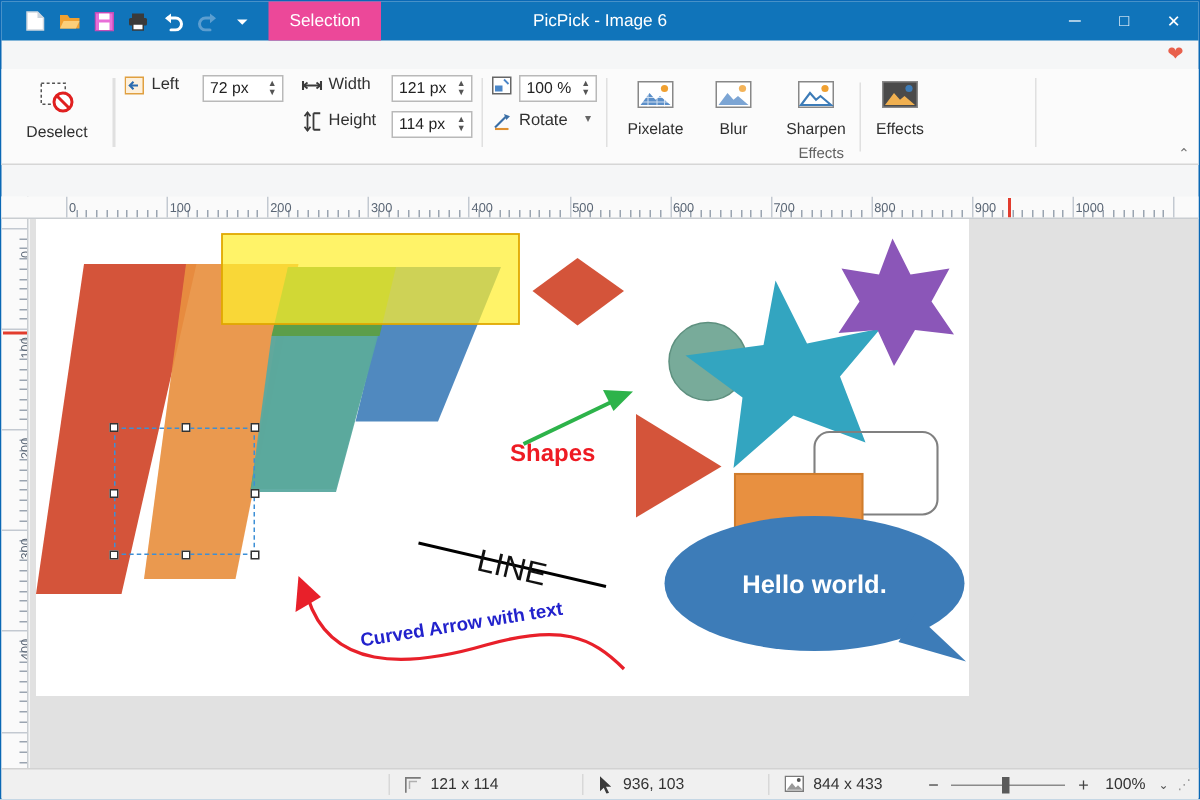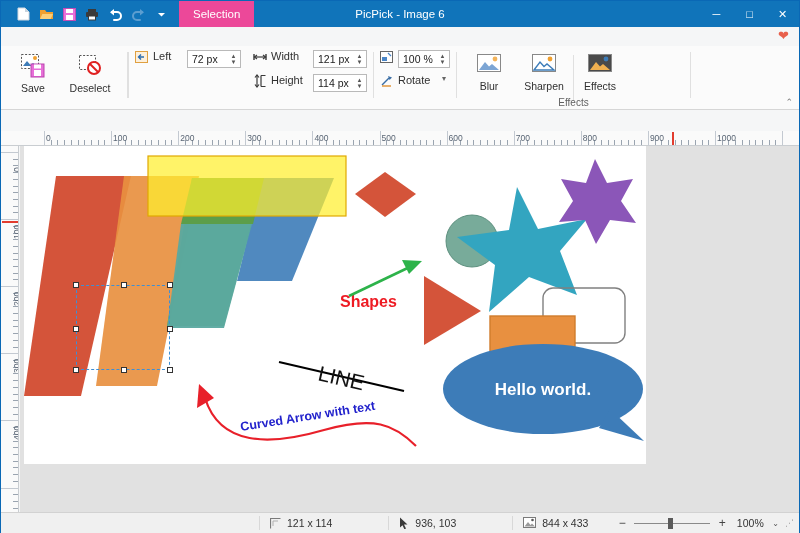--- a/index.html
+++ b/index.html
@@ -201,31 +201,20 @@
       <div class="wc">□</div>
       <div class="wc close">✕</div>
     </div>
   </div>
 
   <div class="heart">❤</div>
 
   <div class="ribbon">
 
     <div class="grp">
-      <div class="bigbtn">
-        <svg width="28" height="26" viewBox="0 0 28 26">
-          <rect x="2.5" y="1.5" width="17" height="14" fill="#fff" stroke="#555" stroke-dasharray="2 1.6"></rect>
-          <path d="M4 13l4-5 3.5 4L14 10l4 3H4z" fill="#3d7cb8"></path>
-            <circle cx="16" cy="5" r="2" fill="#f0a030"></circle>
-          <rect x="12" y="11" width="13" height="13" fill="#e86fd8" stroke="#b944ad"></rect>
-          <rect x="15" y="11.5" width="7" height="4" fill="#fff"></rect>
-            <rect x="15" y="17" width="7" height="6" fill="#fff"></rect>
-        </svg>
-        <span class="lbl">Save</span>
-      </div>
       <div class="bigbtn" style="width:62px">
         <svg width="28" height="26" viewBox="0 0 28 26">
           <rect x="3.5" y="2.5" width="16" height="14" fill="#fff" stroke="#555" stroke-dasharray="2 1.6"></rect>
           <circle cx="18" cy="15" r="6" fill="#fff" stroke="#e02020" stroke-width="2"></circle>
           <path d="M14 11l8 8" stroke="#e02020" stroke-width="2"></path>
         </svg>
         <span class="lbl">Deselect</span>
       </div>
     </div>
 
@@ -308,20 +297,29 @@
           <path d="M8 2l4 1.5L9.5 6z" fill="#3a6ea5"></path>
         </svg>
         <span class="fieldlabel" style="min-width:40px">Rotate</span>
         <span class="caret" style="color:#666;font-size:8px">▾</span>
       </div>
     </div>
 
     <div class="sep"></div>
 
     <div class="grp" style="padding-right:2px">
+      <div class="bigbtn">
+        <svg width="30" height="24" viewBox="0 0 30 24">
+          <rect x="3.5" y="1.5" width="23" height="17" fill="#fff" stroke="#888"></rect>
+          <path d="M5 17l6-8 4 4.5 3-2.5 7 6z" fill="#5b8fc9"></path>
+          <circle cx="21" cy="6" r="2.4" fill="#f0a030"></circle>
+          <path d="M5 12h21M5 15h21M10 9v9M16 9v9M21 9v9" stroke="#fff" stroke-width=".7" opacity=".7"></path>
+        </svg>
+        <span class="lbl">Pixelate</span>
+      </div>
       <div class="bigbtn">
         <svg width="30" height="24" viewBox="0 0 30 24">
           <rect x="3.5" y="1.5" width="23" height="17" fill="#fff" stroke="#888"></rect>
           <path d="M5 17l6-8 4 4.5 3-2.5 7 6z" fill="#5b8fc9" opacity=".8"></path>
           <circle cx="21" cy="6" r="2.4" fill="#f0a030" opacity=".8"></circle>
         </svg>
         <span class="lbl">Blur</span>
       </div>
       <div class="bigbtn" style="width:58px">
         <svg width="30" height="24" viewBox="0 0 30 24">

